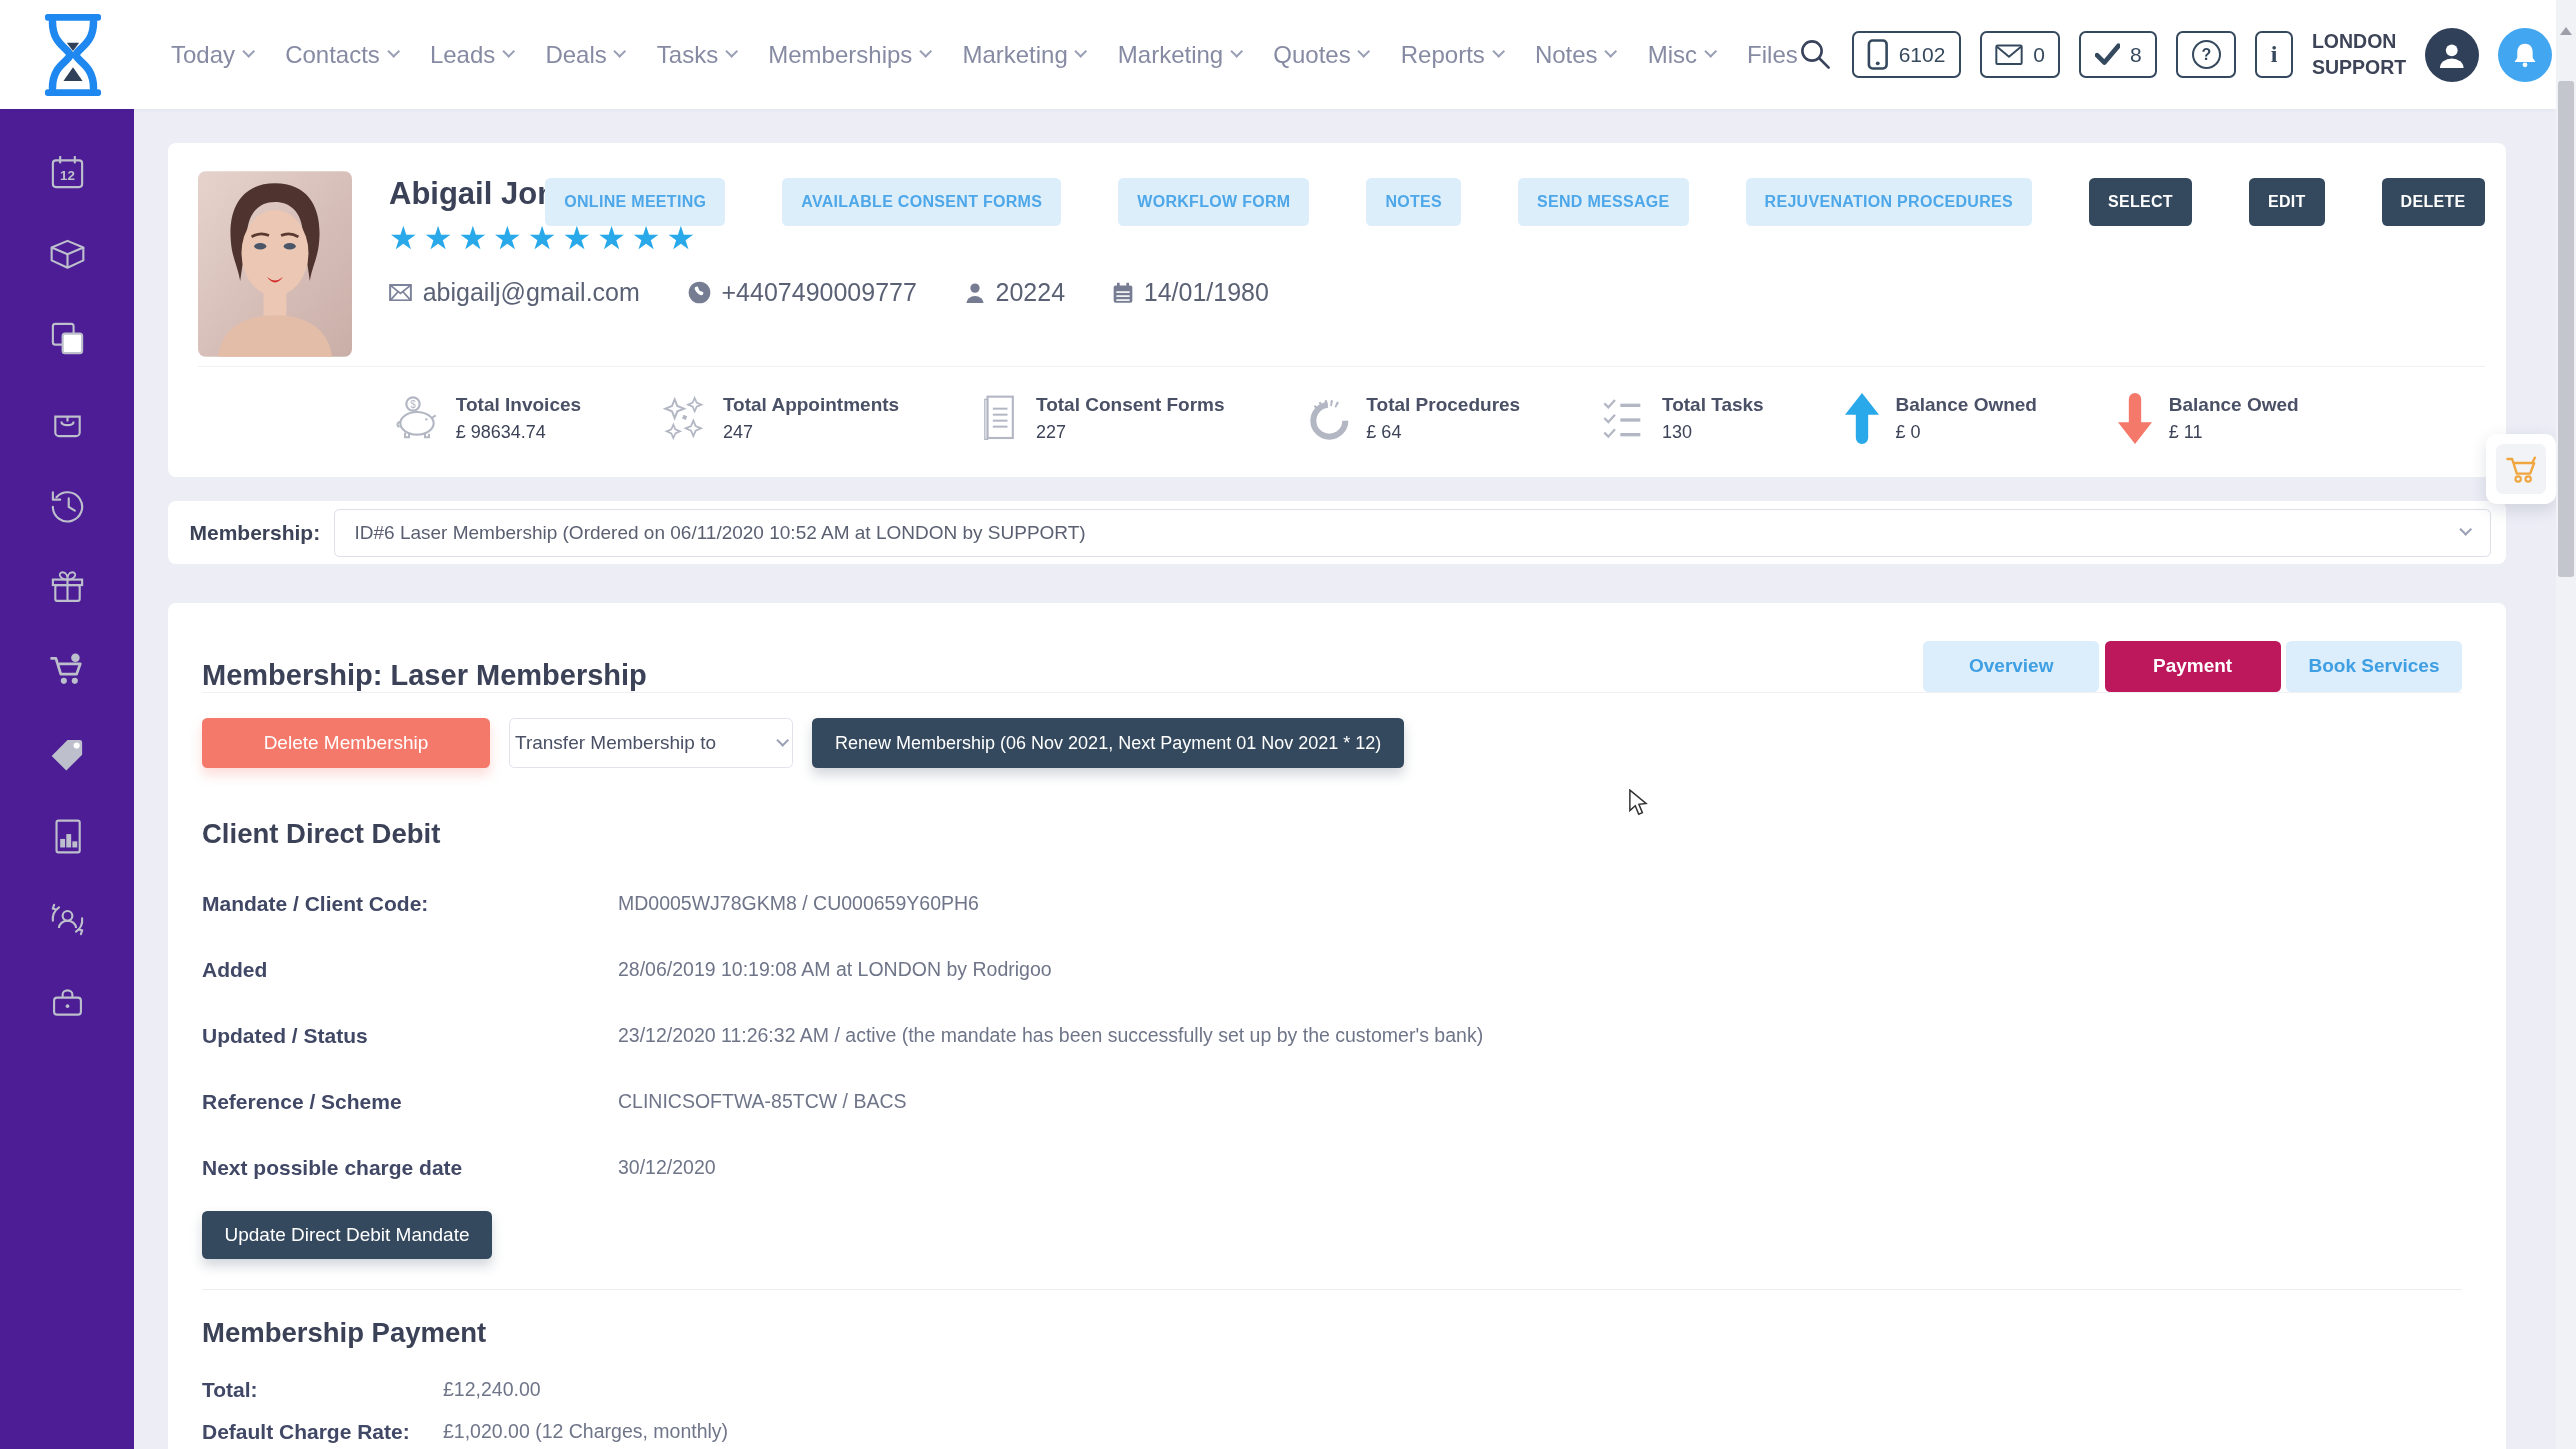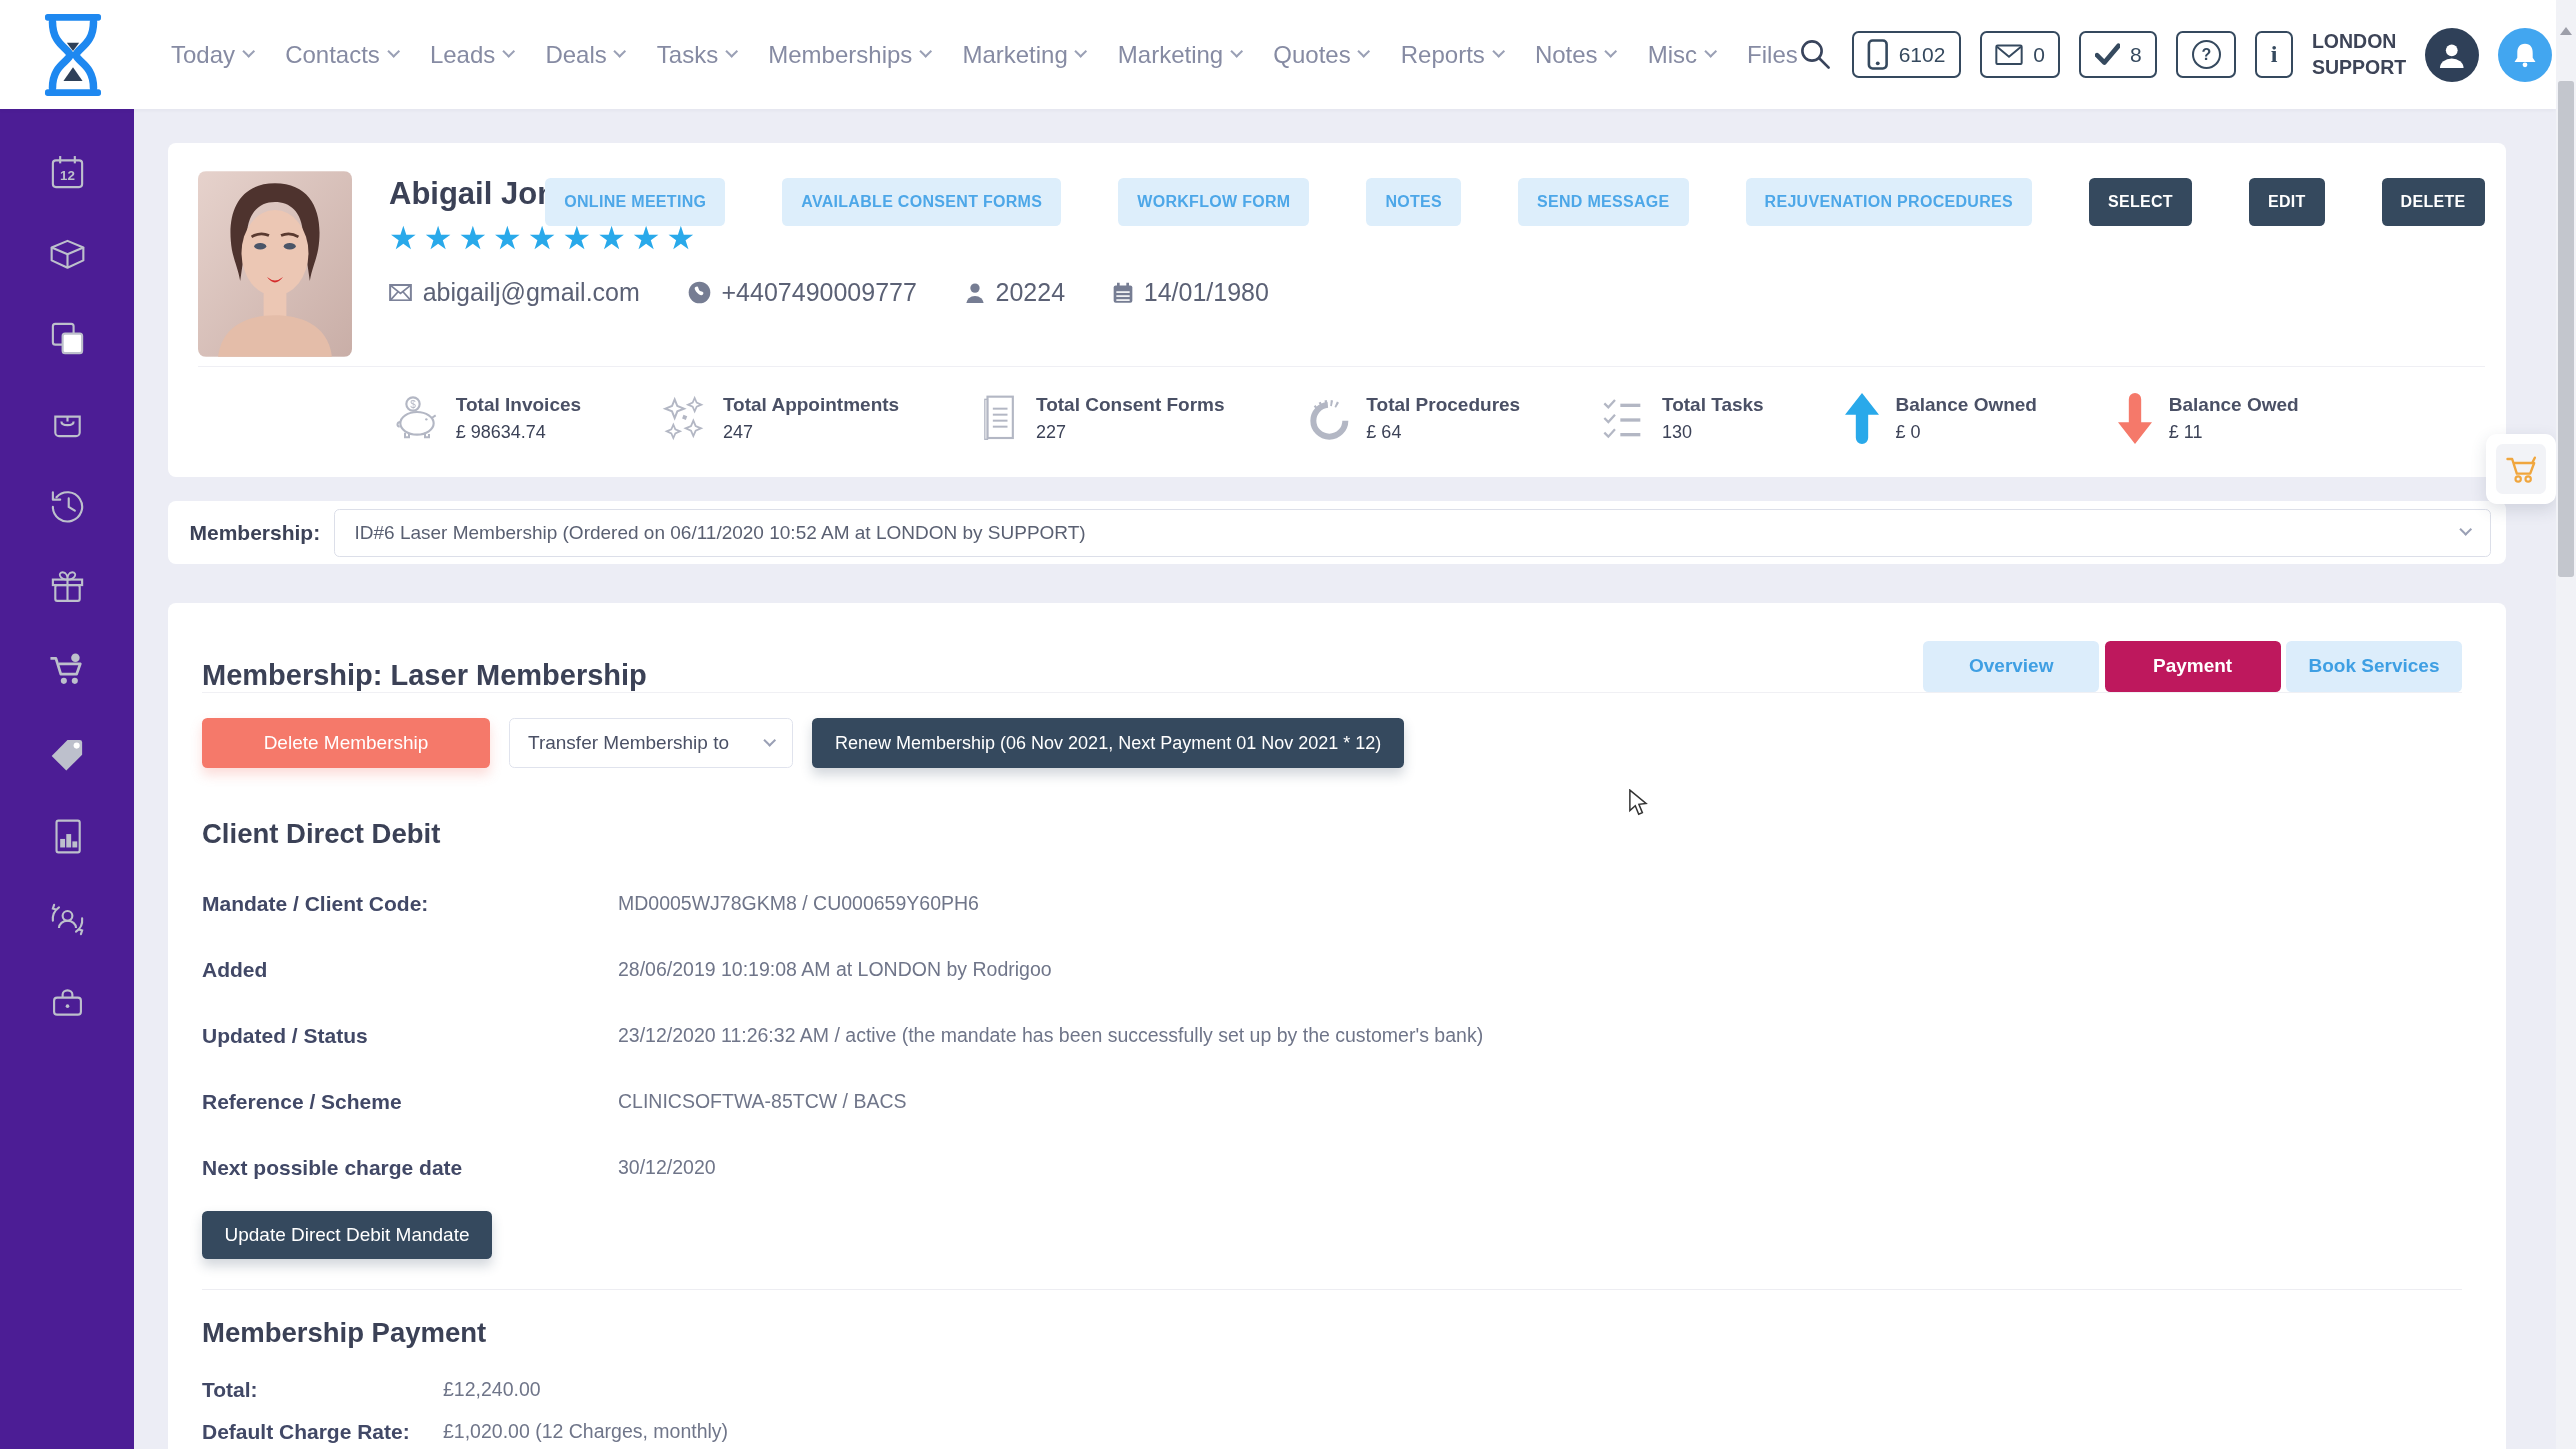--- a/index.html
+++ b/index.html
@@ -64,21 +64,21 @@
   .main-card{margin:39px 50px 0 34px;height:939px;box-sizing:border-box;padding:0 44px 0 34px;border-radius:8px 8px 0 0;position:relative;}
   .title-row{display:flex;align-items:flex-end;padding-top:14.8px;height:74px;border-bottom:1.3px solid #f0f0f4;}
   .sec-title{font-size:29px;font-weight:600;color:#3b4156;}
   .tabs{margin-left:auto;display:flex;gap:5.4px;}
   .tab{width:176px;height:51px;display:flex;align-items:center;justify-content:center;border-radius:5.4px;font-size:19px;font-weight:600;background:#dcedfb;color:#3f9fe3;cursor:pointer;}
   .tab.active{background:#be185d;color:#fff;}
 
   .btn-row{display:flex;align-items:center;gap:19px;margin-top:25.5px;}
   .btn{display:flex;align-items:center;justify-content:center;height:50px;border-radius:5.4px;font-size:19px;cursor:pointer;box-sizing:border-box;}
   .btn-delete{width:288px;background:#f5796a;color:#fff;box-shadow:0 6.7px 12px rgba(245,121,106,.25);}
-  .btn-transfer{width:284px;background:#fff;border:1.3px solid #e0e3ed;color:#4a5065;justify-content:space-between;padding:0 18px;}
+  .btn-transfer{width:284px;background:#fff;border:1.3px solid #e0e3ed;color:#4a5065;justify-content:space-between;padding:0 5px;}
   .btn-renew{background:#35495e;color:#fff;padding:0 23px;font-size:18px;box-shadow:0 6.7px 12px rgba(53,73,94,.22);}
   .btn-navy{background:#35495e;color:#fff;width:290px;height:48px;box-shadow:0 6.7px 12px rgba(53,73,94,.22);}
 
   .h2{font-size:27.5px;font-weight:600;color:#3b4156;margin-top:50px;}
   .dd-row{display:flex;margin-top:42px;align-items:flex-start;}
   .dd-label{width:416px;flex:0 0 auto;font-size:21px;font-weight:600;color:#414866;}
   .dd-value{font-size:19.5px;color:#6f7589;}
   .btn-update{margin-top:31px;}
   .divider2{border:none;border-top:1.3px solid #ededf2;margin:29.5px 0 0 0;}
   .pay-row{display:flex;margin-top:29.5px;align-items:flex-start;}

